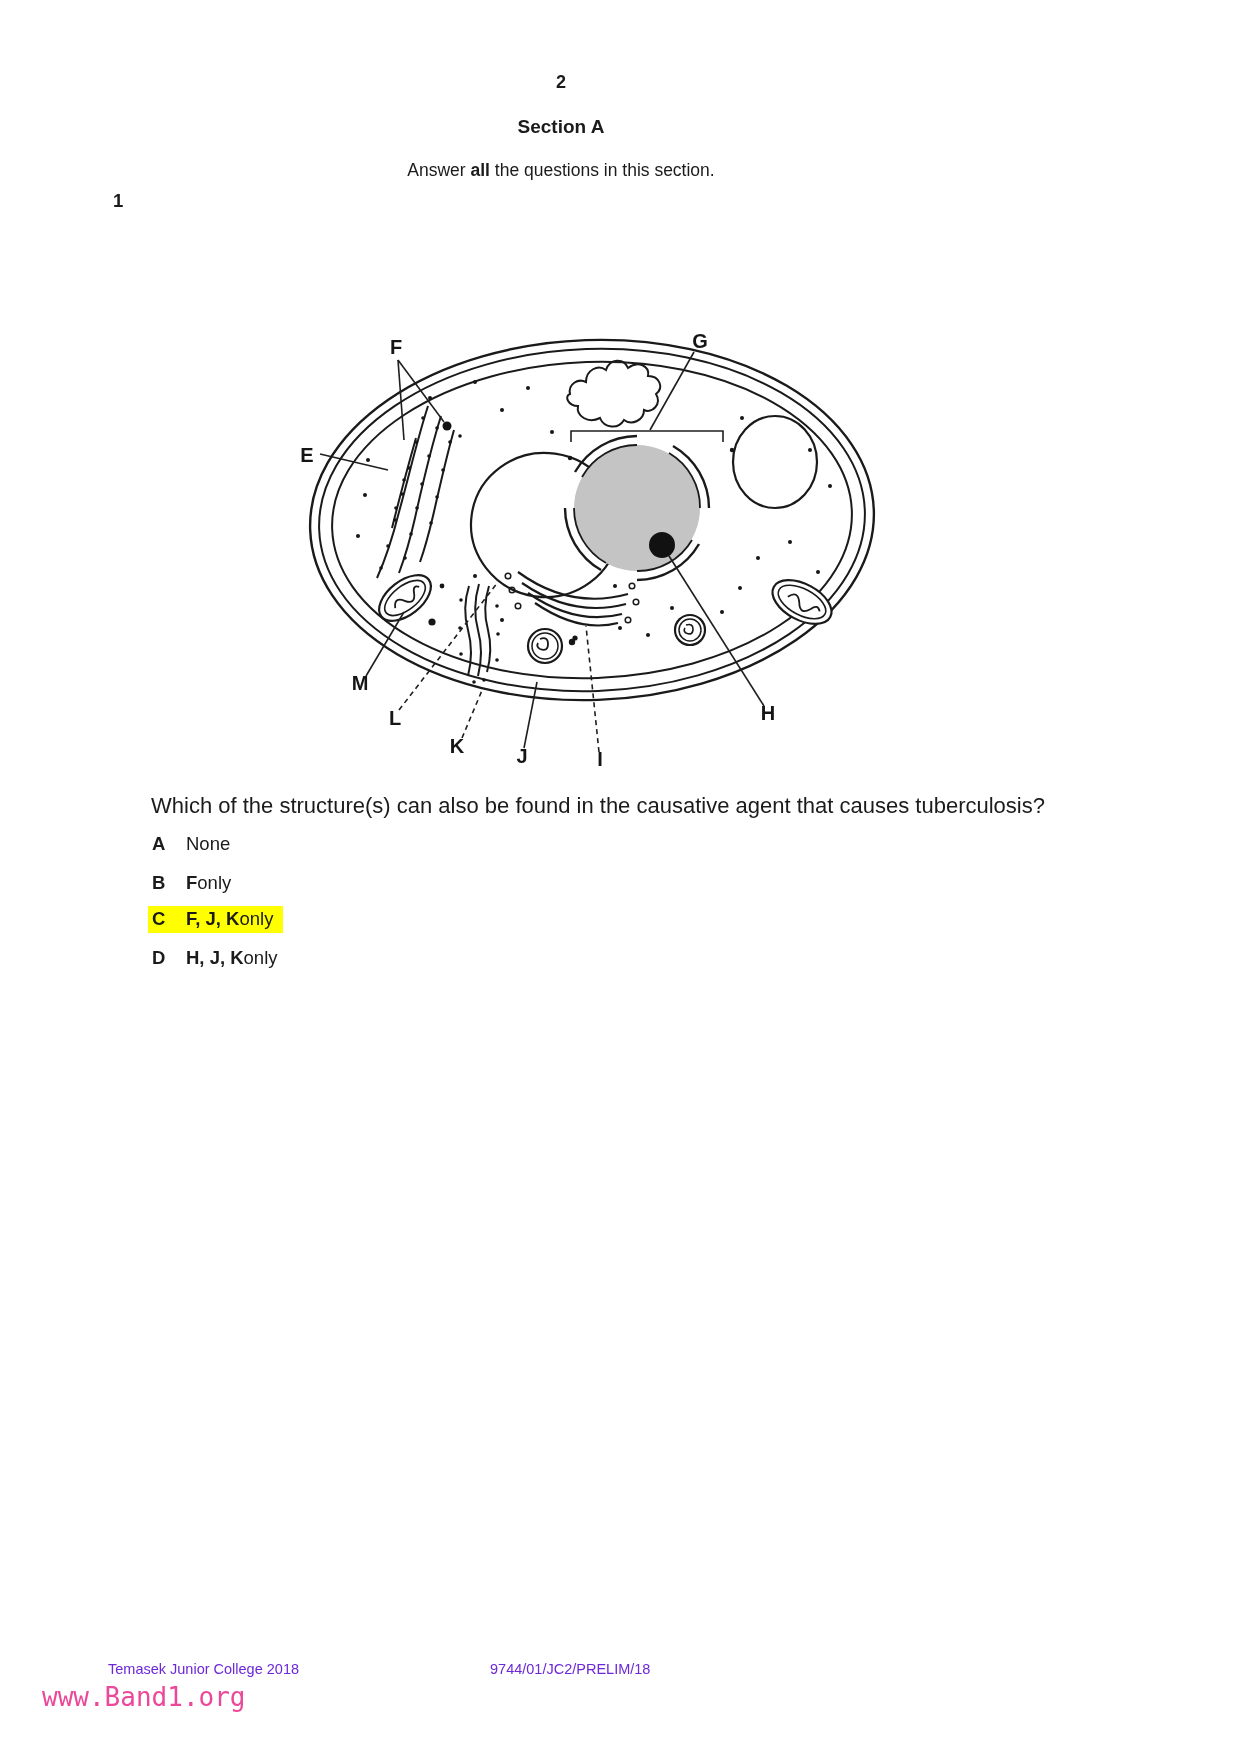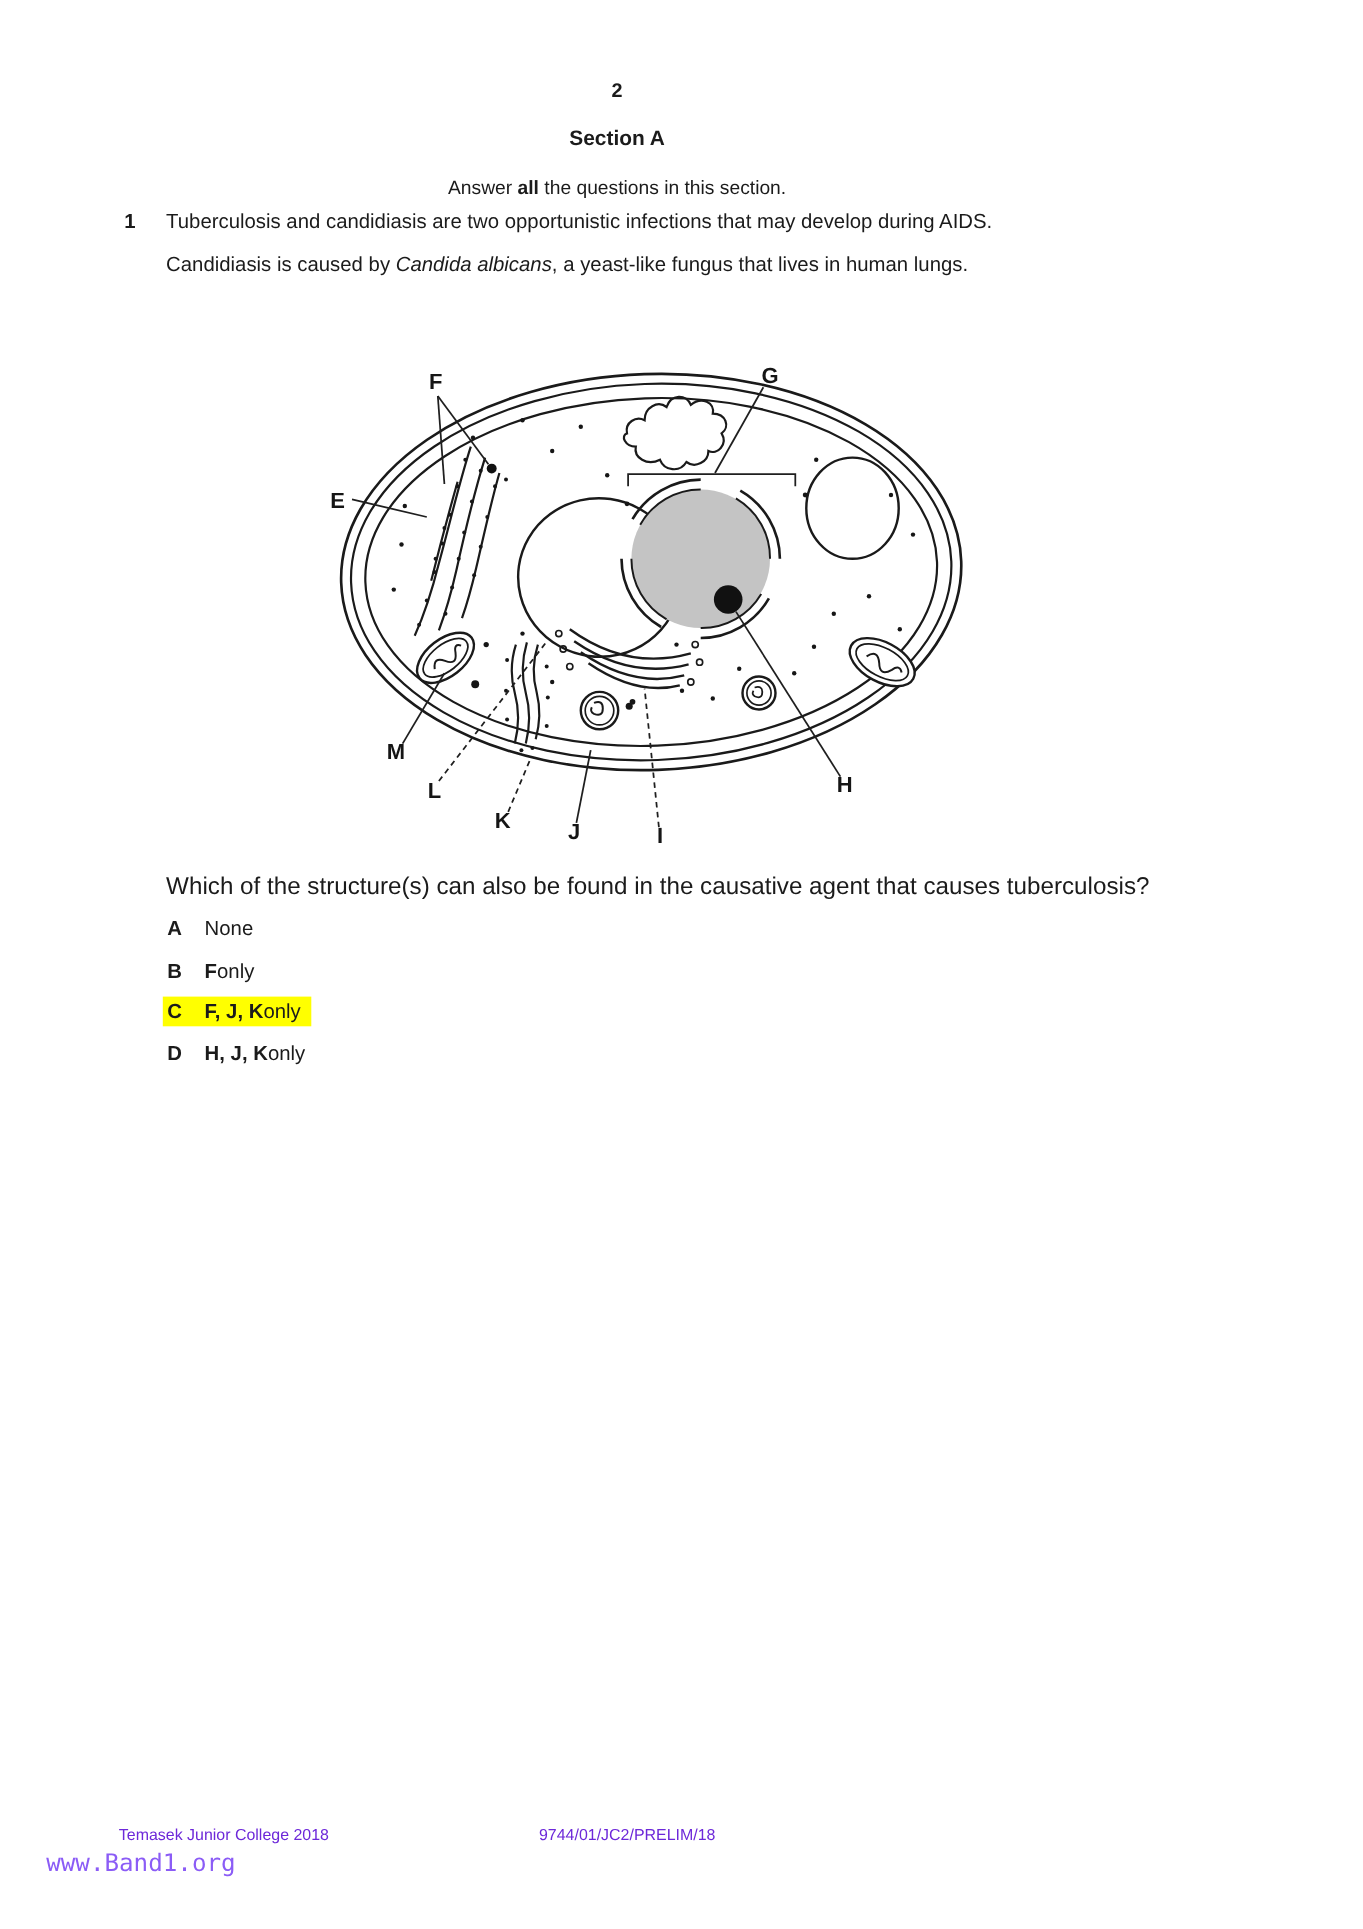--- a/index.html
+++ b/index.html
@@ -14,38 +14,36 @@
   .i{font-style:italic;}
   .qnum{font-weight:bold;font-size:18.5px;}
   .para{font-size:18.5px;}
   .prompt{font-size:22px;}
   .opt{position:absolute;left:148px;font-size:18.5px;height:27px;display:flex;align-items:center;}
   .opt-inner{display:inline-flex;align-items:center;padding:2px 10px 3px 4px;}
   .opt-inner.hl{background:#ffff00;}
   .opt-letter{font-weight:bold;display:inline-block;width:34px;}
   .opt-bold{font-weight:bold;}
   .footer-sm{font-size:14.5px;color:#6d28d9;}
-  .wm{font-family:"DejaVu Sans Mono",monospace;font-size:22px;color:#8b5cf6;letter-spacing:0px;}
+  .wm{font-family:"DejaVu Sans Mono",monospace;font-size:26px;color:#ec4899;letter-spacing:0px;}
   svg text{font-family:"Liberation Sans",sans-serif;font-weight:bold;font-size:20px;fill:#151515;}
   svg .ln{stroke:#1f1f1f;stroke-width:1.6;fill:none;}
   svg .dash{stroke-dasharray:5,4;}
   svg .o{stroke:#1a1a1a;fill:none;}
 </style>
 </head>
 <body>
 
 <div class="page">
 
   <div class="abs ctr pgnum" style="left:561px;top:72px;">2</div>
   <div class="abs ctr sec-title" style="left:561px;top:116px;">Section A</div>
   <div class="abs ctr instr" style="left:561px;top:144px;margin-top:16px;"><span>Answer </span><span class="b">all</span><span> the questions in this section.</span></div>
 
   <div class="abs qnum" style="left:113px;top:190px;">1</div>
-  <div class="abs para" style="left:151px;top:190px;">Tuberculosis and candidiasis are two opportunistic infections that may develop during AIDS.</div>
-  <div class="abs para" style="left:151px;top:229px;"><span>Candidiasis is caused by </span><span class="i">Candida albicans</span><span>, a yeast-like fungus that lives in human lungs.</span></div>
 
   <svg class="abs" style="left:270px;top:290px;" width="620" height="490" viewBox="0 0 620 490">
 
     <g transform="rotate(-2 322 230)">
       <ellipse class="o" cx="322" cy="230" rx="282" ry="180" fill="#fff" stroke-width="2.4"></ellipse>
       <ellipse class="o" cx="322" cy="230" rx="273" ry="171" stroke-width="2"></ellipse>
       <ellipse class="o" cx="322" cy="230" rx="260" ry="158" stroke-width="2"></ellipse>
     </g>
 
     <g class="o" stroke-width="2">

